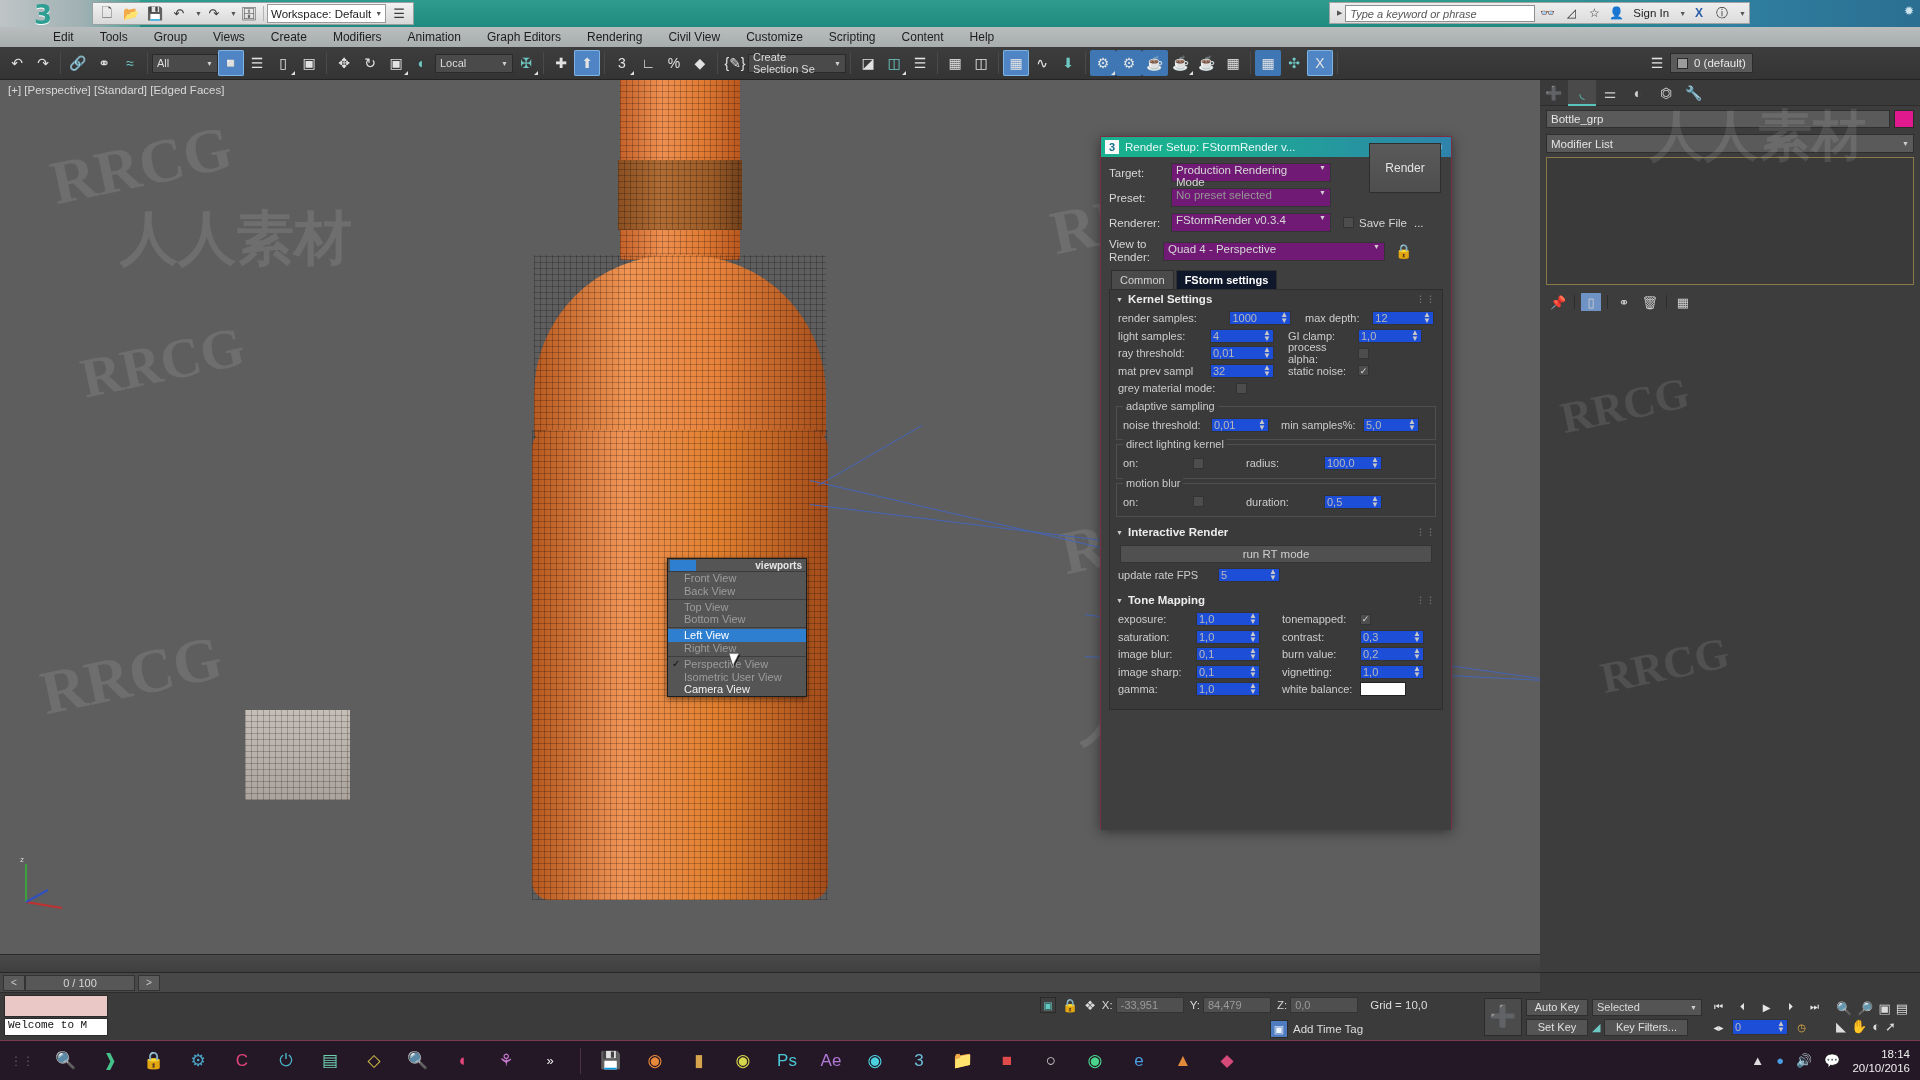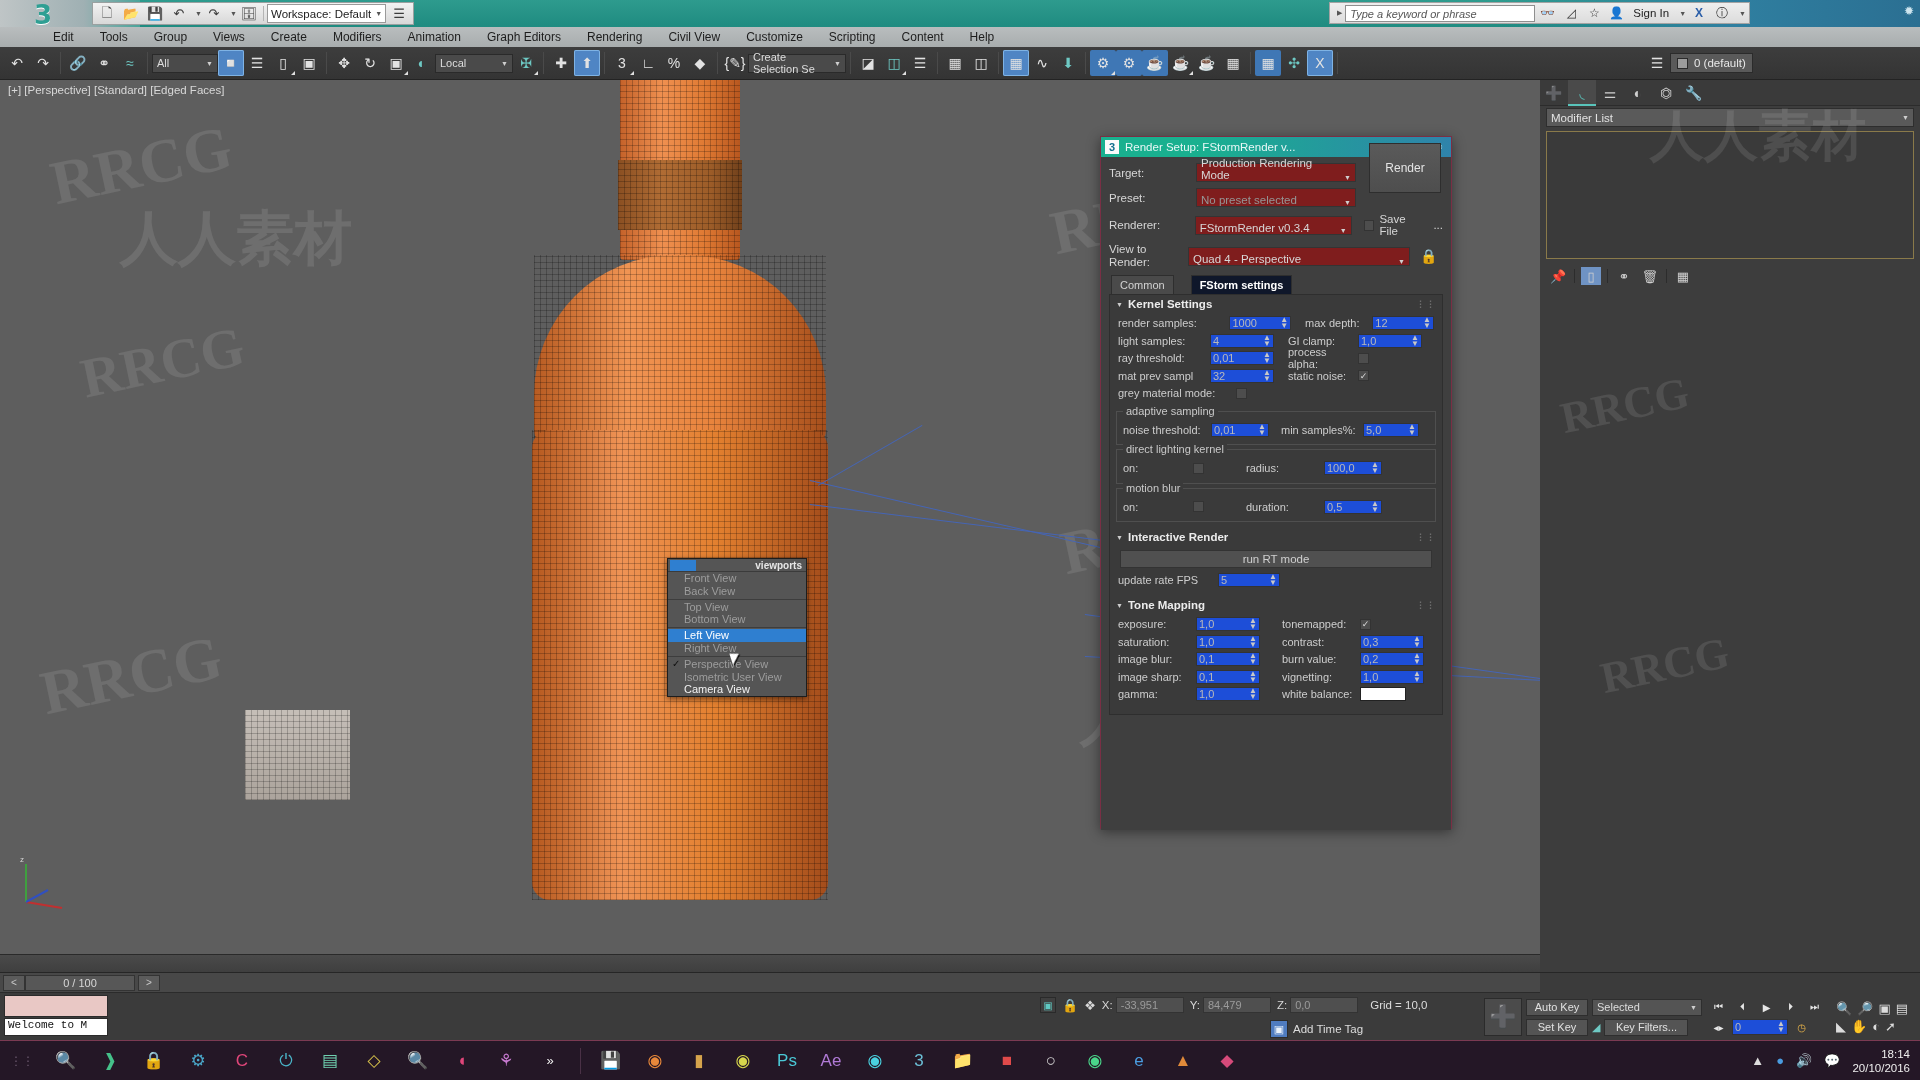--- a/index.html
+++ b/index.html
@@ -119,27 +119,27 @@
      background:#3f3f3f;border:1px solid #7a2f45;box-shadow:0 3px 12px rgba(0,0,0,.45);}
   #rsd-title{height:20px;background:linear-gradient(90deg,#19b08f 0 28%,#2f83ab 100%);
      display:flex;align-items:center;padding-left:4px;gap:6px;}
   #rsd-title .ico3{width:14px;height:14px;background:#fafafa;color:#0f6e8d;font-weight:bold;
      font-size:11px;display:flex;align-items:center;justify-content:center;}
   #rsd-title .t{color:#e7f7f6;font-size:11.5px;}
   #rsd-title .pin{margin-left:auto;margin-right:8px;color:#bfe2ea;font-size:11px;}
   #rsd-body{padding:6px 8px 0 8px;background:#3f3f3f;height:673px;}
   .row{display:flex;align-items:center;margin-bottom:6px;}
   .lbl{color:#d6d6d6;font-size:11.5px;}
-  .fld{background:#7f1d1d;border:1px solid #343434;height:19px;color:#d7d7d7;font-size:11.5px;
-     display:flex;align-items:flex-end;padding:0 4px;justify-content:space-between;margin-left:25px;}
+  .fld{background:#701a75;border:1px solid #343434;height:19px;color:#d7d7d7;font-size:11.5px;
+     display:flex;align-items:flex-start;padding:0 4px;justify-content:space-between;}
   .fld.dis{color:#969696;}
   .caret{font-size:7px;color:#cfcfcf;}
   #renderbtn{width:72px;height:50px;background:linear-gradient(#5a5a5a,#4e4e4e);
      border:1px solid #2e2e2e;color:#e4e4e4;font-size:12px;display:flex;align-items:center;justify-content:center;}
-  .tabs{display:flex;gap:17px;margin:4px 0 0 2px;}
+  .tabs{display:flex;gap:2px;margin:4px 0 0 2px;}
   .tab{padding:3px 8px;font-size:11px;background:#4a4a4a;border:1px solid #2e2e2e;border-bottom:none;color:#d2d2d2;}
   .tab.active{background:#0f172a;color:#fff;font-weight:bold;}
   .panel{background:#3a3a3a;border:1px solid #2e2e2e;padding:0 0 6px 0;}
   .rollup-title{display:flex;align-items:center;gap:5px;padding:3px 6px;color:#ececec;
      font-weight:bold;font-size:11.5px;}
   .rollup-title .tri{font-size:7px;color:#cdcdcd;}
   .rollup-title .grip{margin-left:auto;color:#6d6d6d;font-size:9px;letter-spacing:1px;}
   .kgrid{padding:2px 8px 4px 8px;}
   .krow{display:flex;align-items:center;height:16px;margin-bottom:1.5px;}
   .kl{color:#cdcdcd;font-size:11px;}
@@ -648,20 +648,24 @@
 
 <div id="cmdpanel">
   <div id="cp-tabs">
     <div class="cpt">➕</div>
     <div class="cpt active">◟</div>
     <div class="cpt">⚌</div>
     <div class="cpt">◐</div>
     <div class="cpt">⏣</div>
     <div class="cpt">🔧</div>
   </div>
+  <div id="cp-name">
+    <div class="nm">Bottle_grp</div>
+    <div class="sw"></div>
+  </div>
   <div id="modlist">
     <span>Modifier List</span>
     <span class="caret">▼</span>
   </div>
   <div id="modstack"></div>
   <div id="modbtns">
     <div class="b">📌</div>
     <div class="sep"></div>
     <div class="b on">▯</div>
     <div class="sep"></div>

